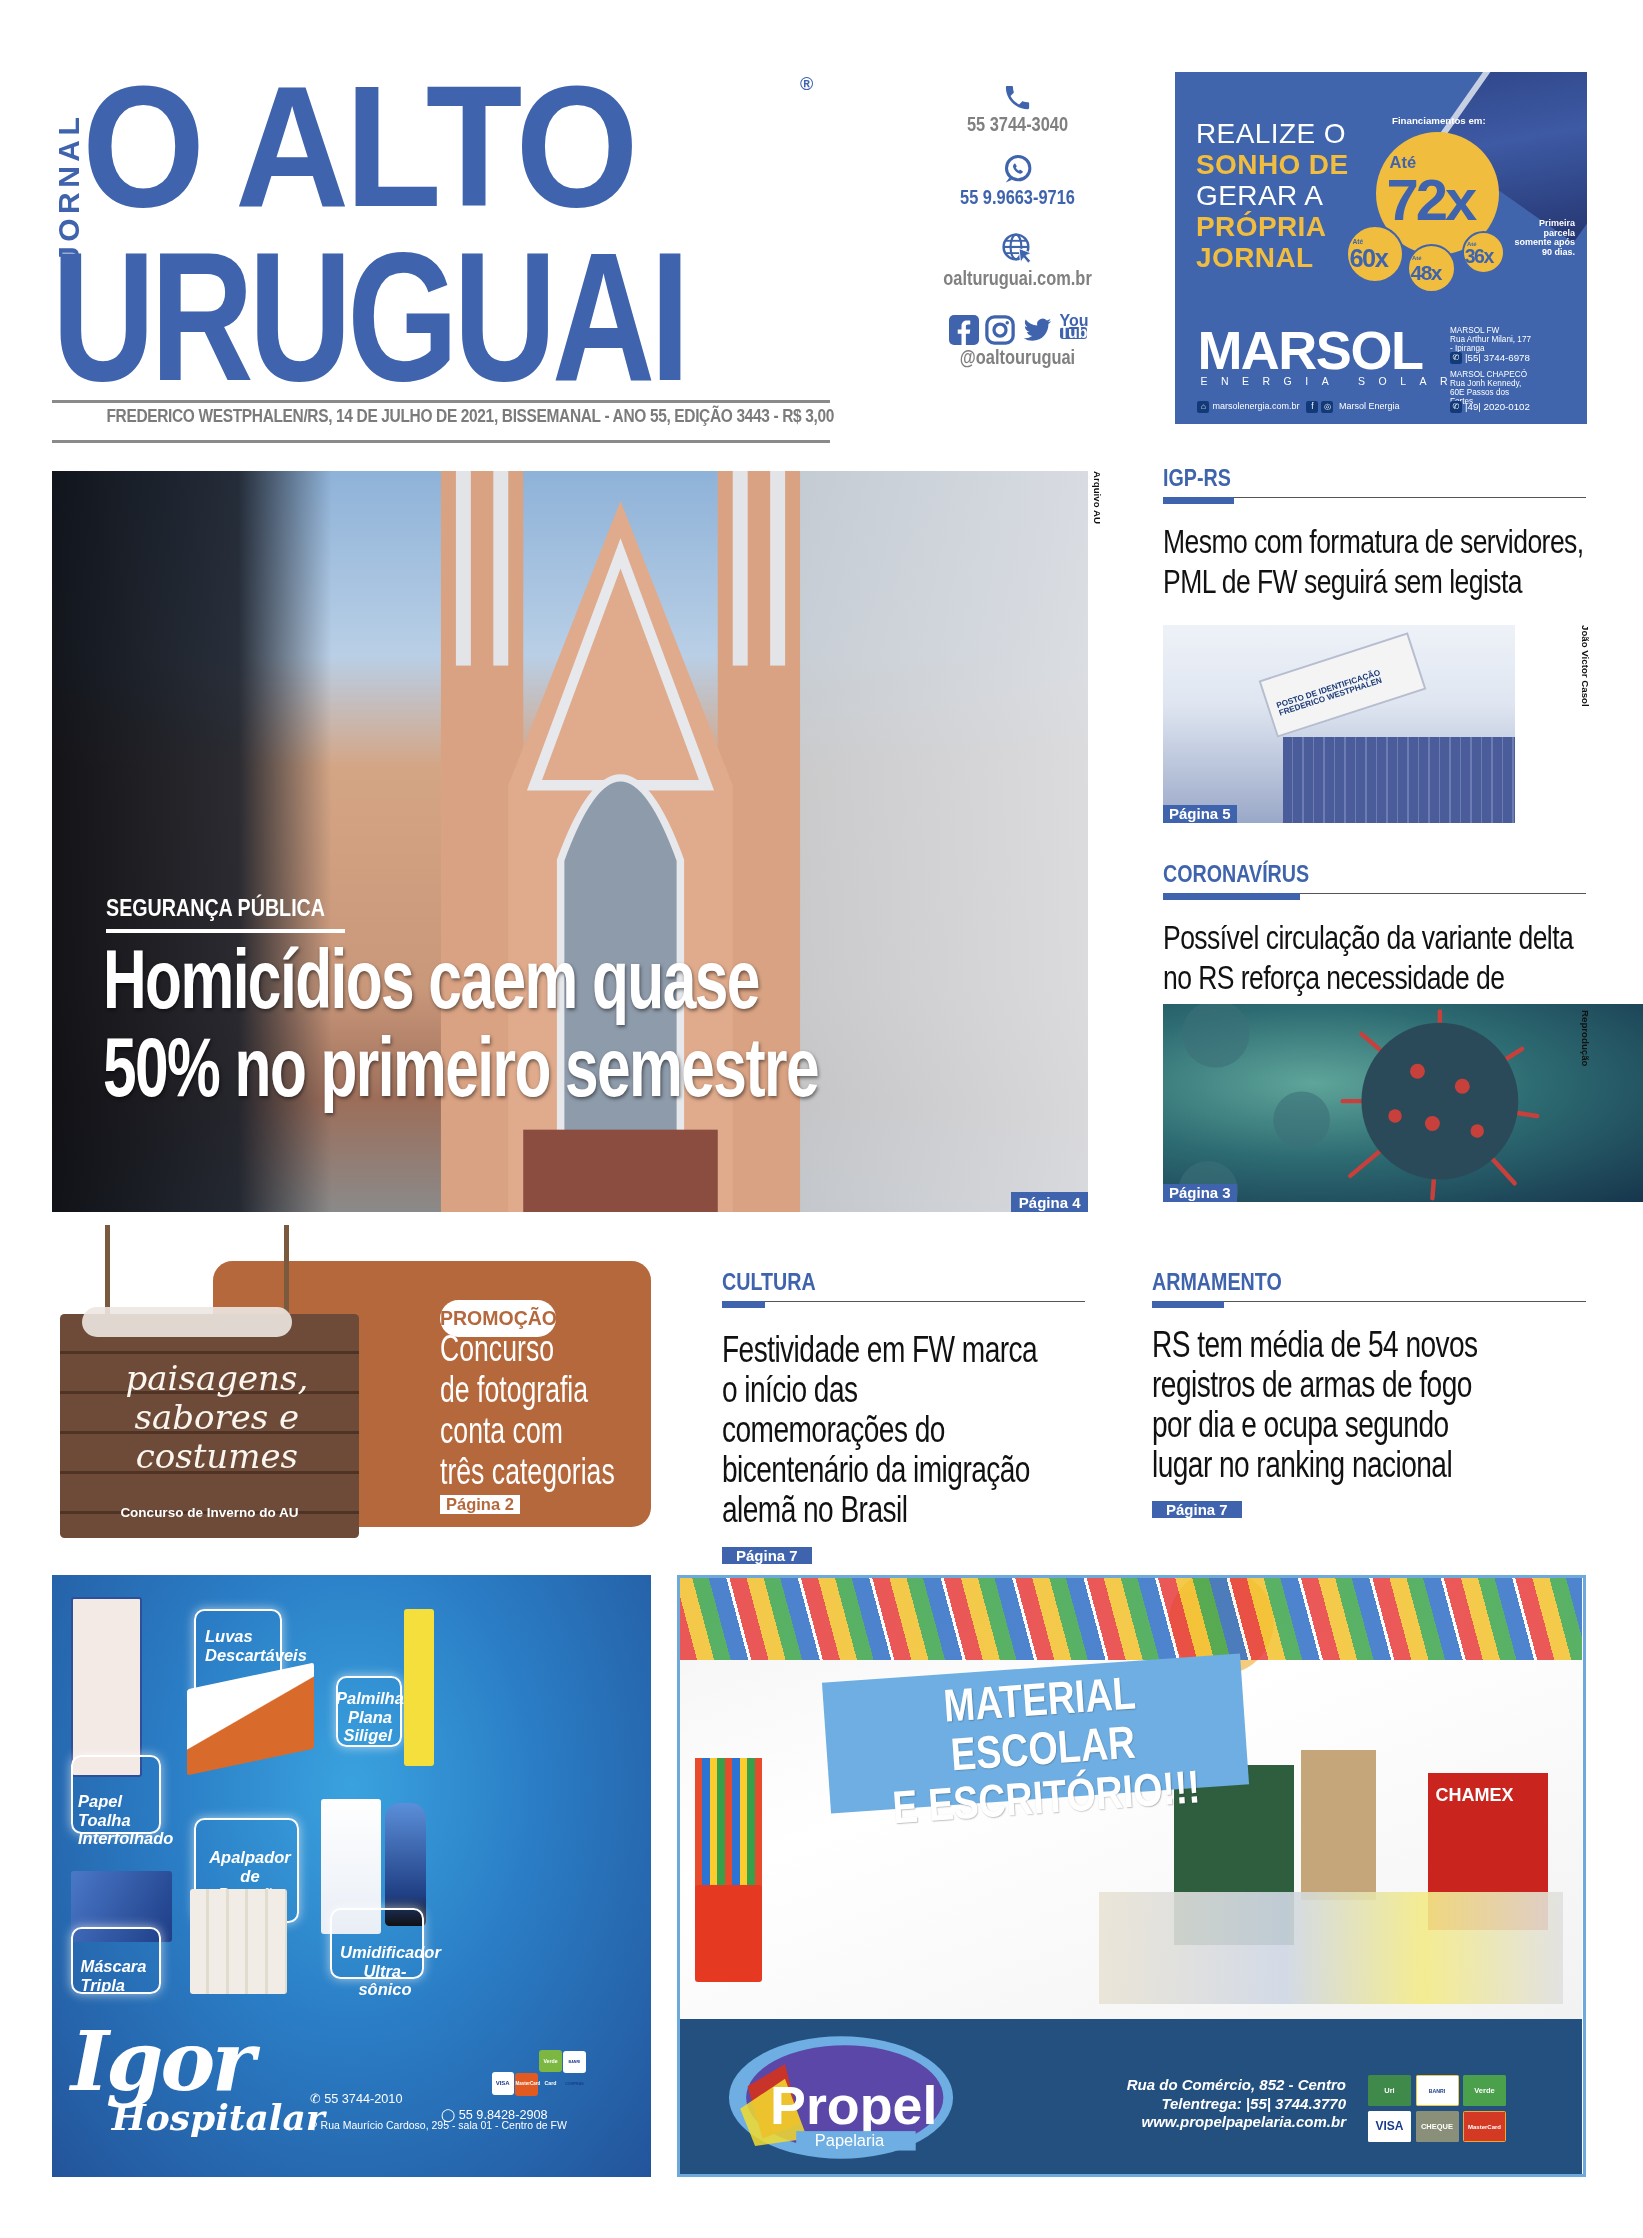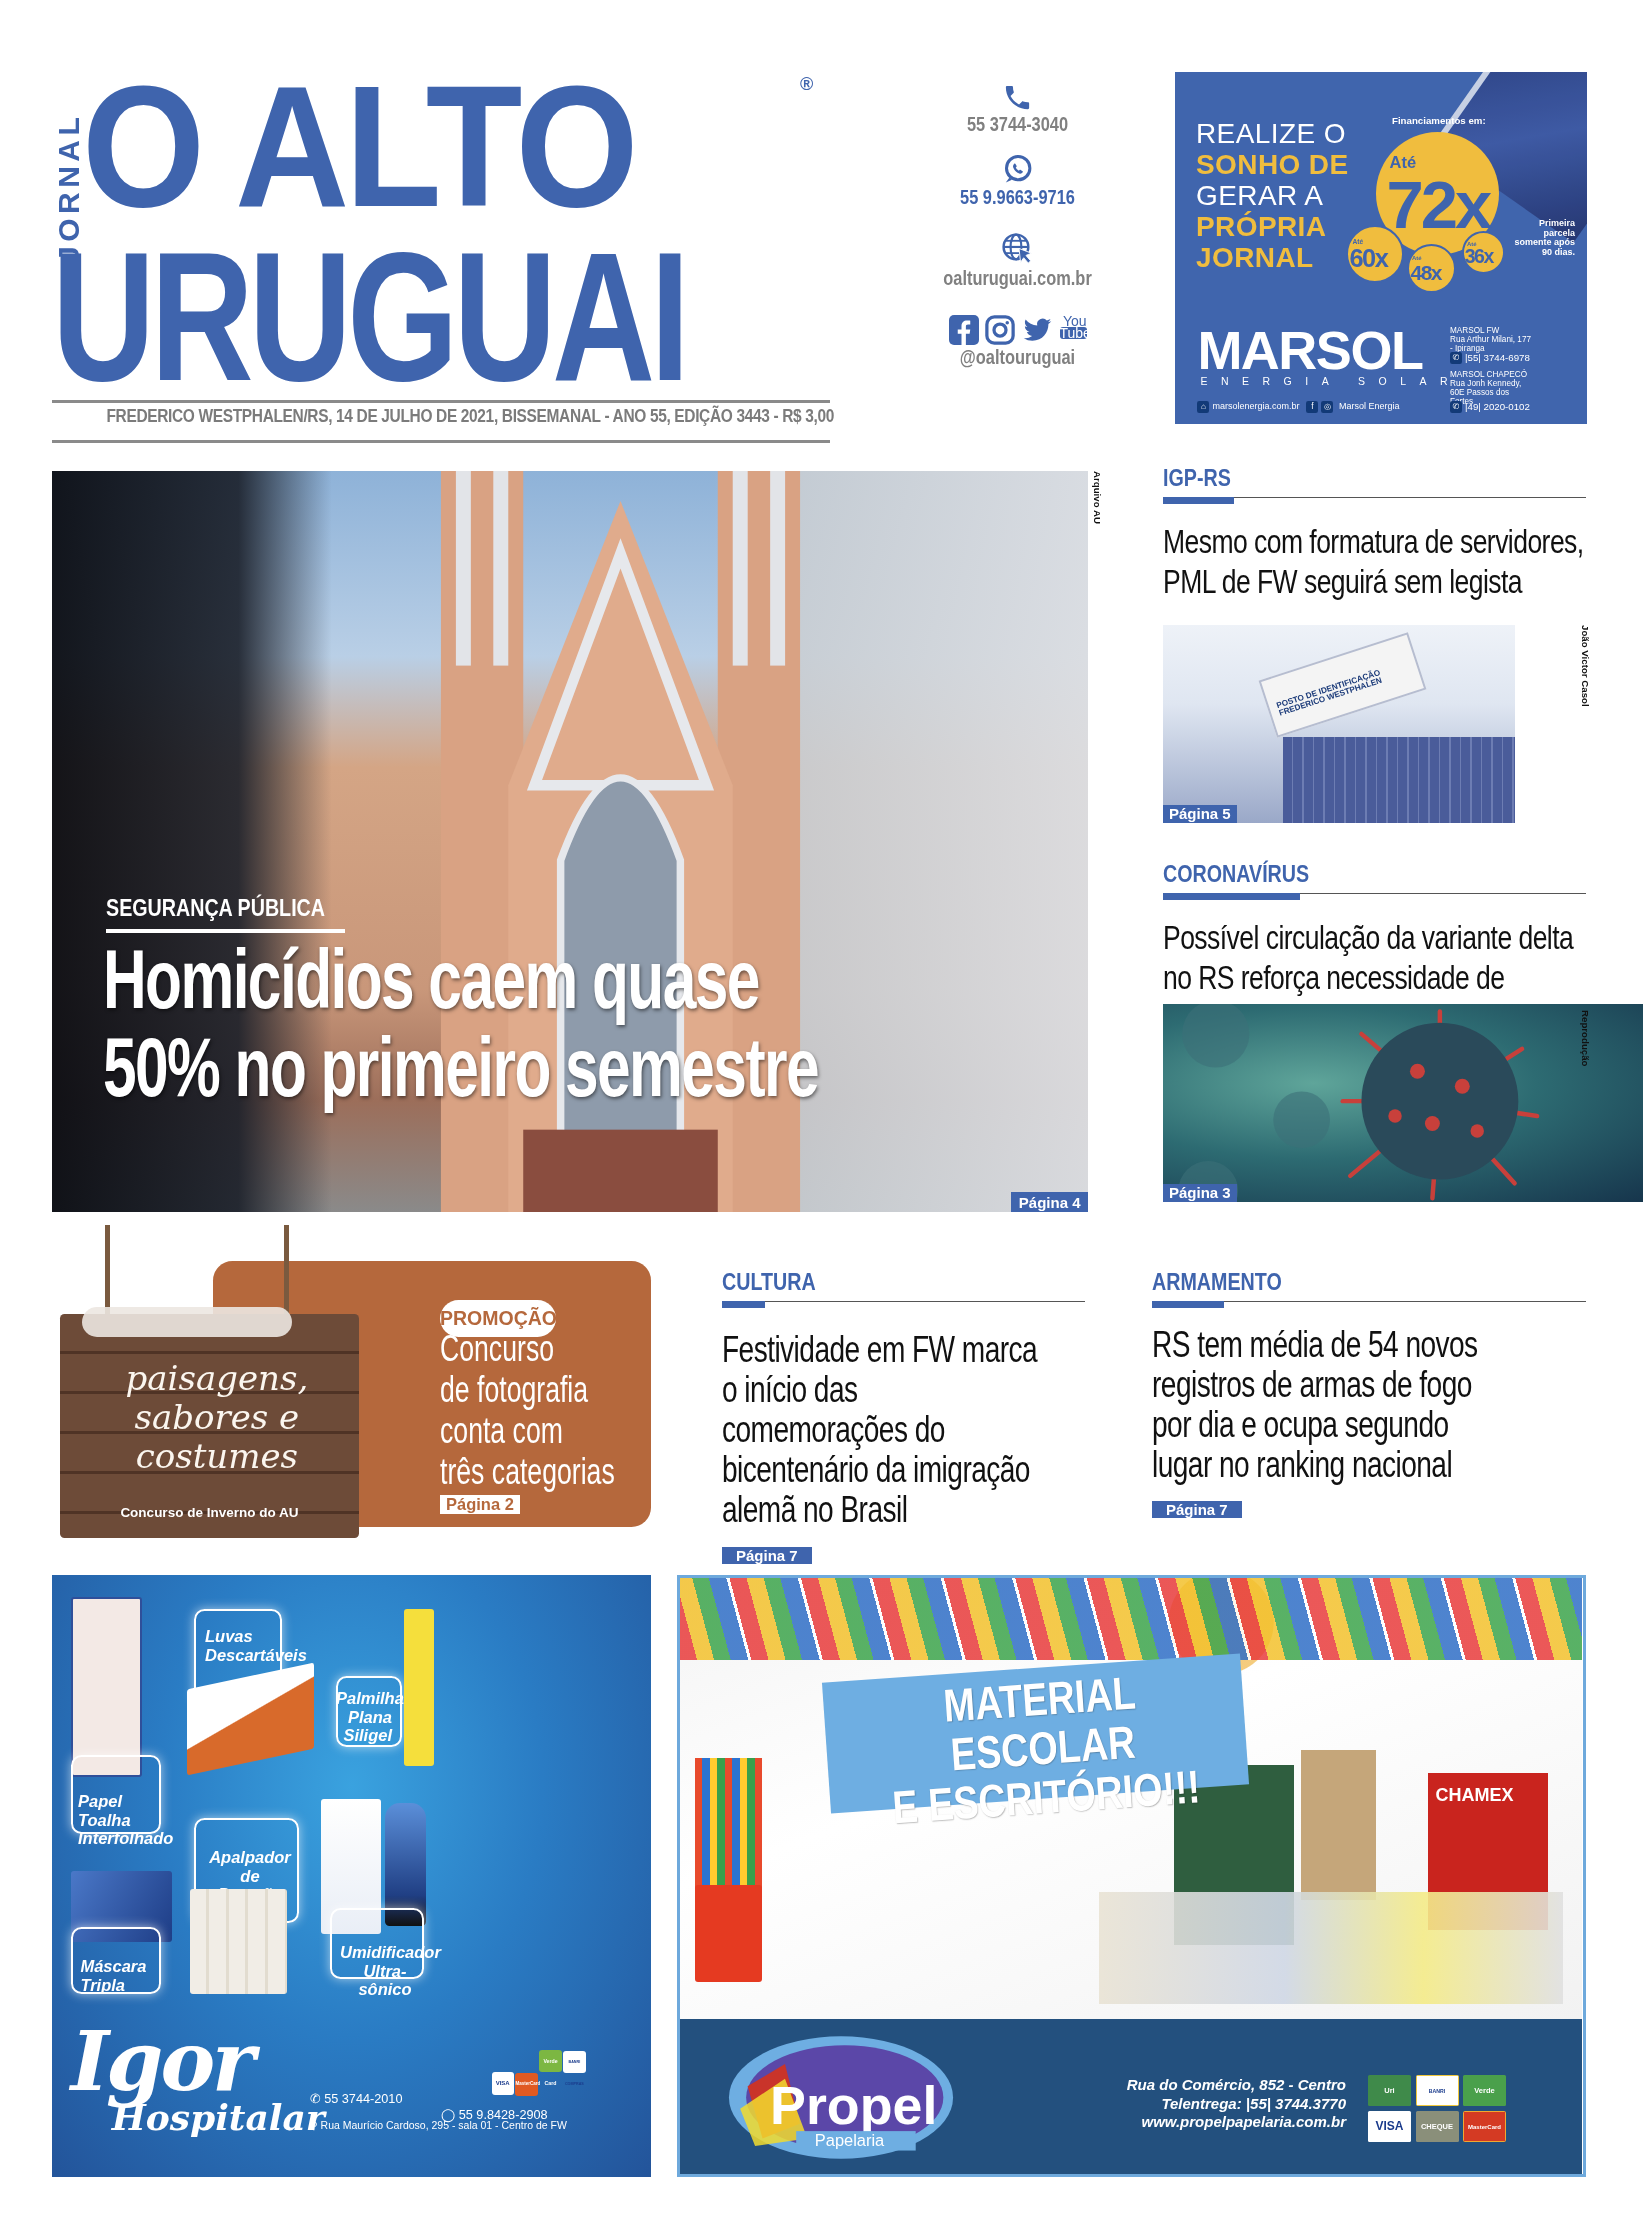--- a/index.html
+++ b/index.html
@@ -140,41 +140,41 @@
         <path d="M13.5 24v-9h3l.5-3.5h-3.5V9.3c0-1 .3-1.7 1.8-1.7H17V4.5c-.3 0-1.4-.1-2.6-.1-2.6 0-4.4 1.6-4.4 4.5v2.6H7V15h3v9z" fill="#fff"></path>
       </svg>
     <svg width="30" height="30" viewBox="0 0 24 24">
         <rect x="1.5" y="1.5" width="21" height="21" rx="6" fill="none" stroke="#3f64ad" stroke-width="2.6"></rect>
         <circle cx="12" cy="12" r="4.8" fill="none" stroke="#3f64ad" stroke-width="2.6"></circle>
         <circle cx="17.8" cy="6.2" r="1.4" fill="#3f64ad"></circle>
       </svg>
     <svg width="33" height="30" viewBox="0 0 24 24">
         <path fill="#3f64ad" d="M23 5c-.8.4-1.7.6-2.6.7.9-.6 1.6-1.4 2-2.5-.9.5-1.9.9-2.9 1.1A4.5 4.5 0 0 0 11.8 8.4 12.8 12.8 0 0 1 2.5 3.6a4.5 4.5 0 0 0 1.4 6 4.5 4.5 0 0 1-2-.6c0 2.2 1.5 4 3.6 4.5-.7.2-1.4.2-2 .1.6 1.8 2.3 3.1 4.2 3.1A9 9 0 0 1 1 18.6 12.8 12.8 0 0 0 7.9 20.6c8.3 0 12.8-6.9 12.8-12.8v-.6c.9-.6 1.6-1.4 2.3-2.2z"></path>
       </svg>
-    <div style="width:27px;text-align:right;line-height:12px;font-weight:400;color:#3f64ad;font-size:14px;">
+    <div style="width:27px;text-align:left;line-height:12px;font-weight:700;color:#3f64ad;font-size:16px;">
       <div>You</div>
       <div style="background:#3f64ad;color:#fff;border-radius:3px;">Tube</div>
     </div>
   </div>
   <span class="contact-text" style="margin-top:1.5px">@oaltouruguai</span>
 </div>
 
 <div class="abs marsol">
   <div class="panel"></div>
   <div class="headline">
     <span class="w">REALIZE O</span>
     <span class="y">SONHO DE</span>
     <span class="w">GERAR A</span>
     <span class="y">PRÓPRIA</span>
     <span class="y">JORNAL</span>
   </div>
   <div class="fin">Financiamentos em:</div>
   <div class="circle" style="left:201px;top:60px;width:123px;height:123px;">
     <span class="ate" style="left:13.5px;top:21px;font-size:16.5px;">Até</span>
-    <span class="num" style="left:10.5px;top:34px;font-size:67px;letter-spacing:-3px;">72x</span>
+    <span class="num" style="left:10.5px;top:34px;font-size:58px;letter-spacing:-3px;">72x</span>
   </div>
   <div class="circle" style="left:171px;top:153px;width:58px;height:58px;border:2.2px solid #4065ad;">
     <span class="ate" style="left:4.5px;top:10.5px;font-size:6.7px;">Até</span>
     <span class="num" style="left:1.5px;top:16.5px;font-size:25.4px;letter-spacing:-1.5px;">60x</span>
   </div>
   <div class="circle" style="left:232px;top:172px;width:49px;height:49px;border:2.2px solid #4065ad;">
     <span class="ate" style="left:3px;top:9px;font-size:6px;">Até</span>
     <span class="num" style="left:1.5px;top:15px;font-size:21px;letter-spacing:-1.5px;">48x</span>
   </div>
   <div class="circle" style="left:287px;top:159px;width:43px;height:43px;border:2.2px solid #4065ad;">

